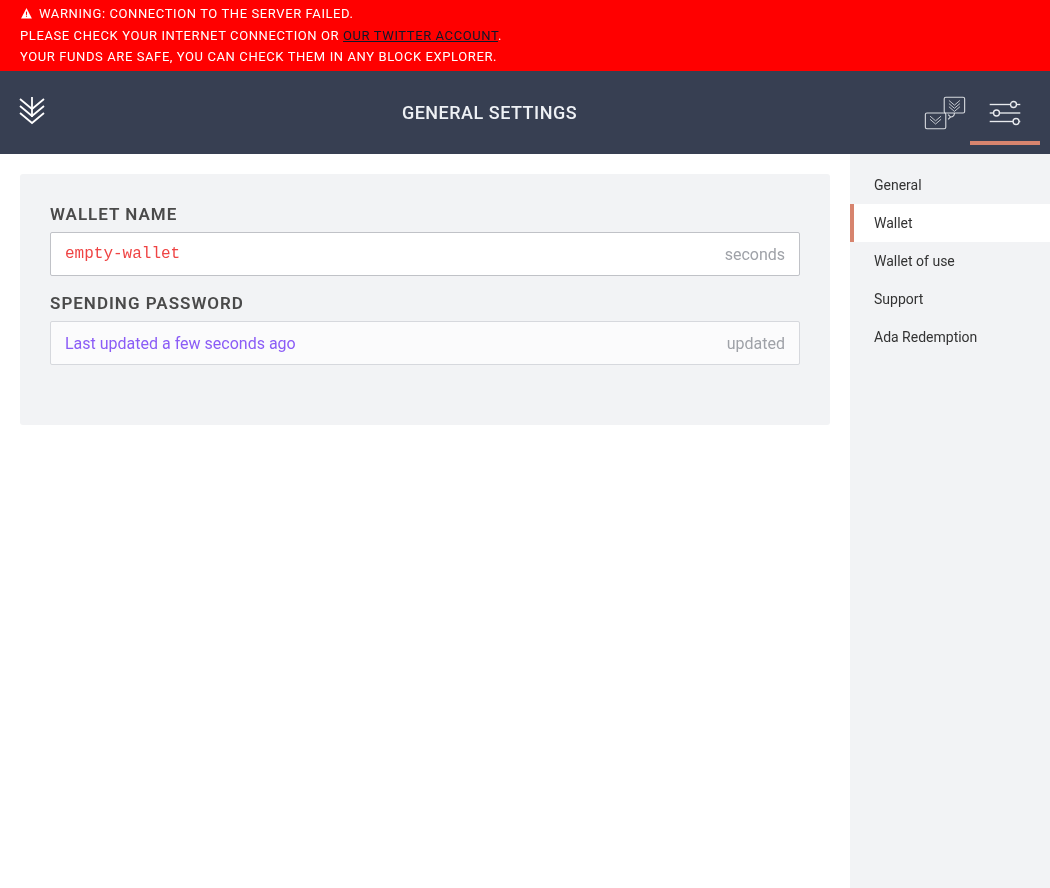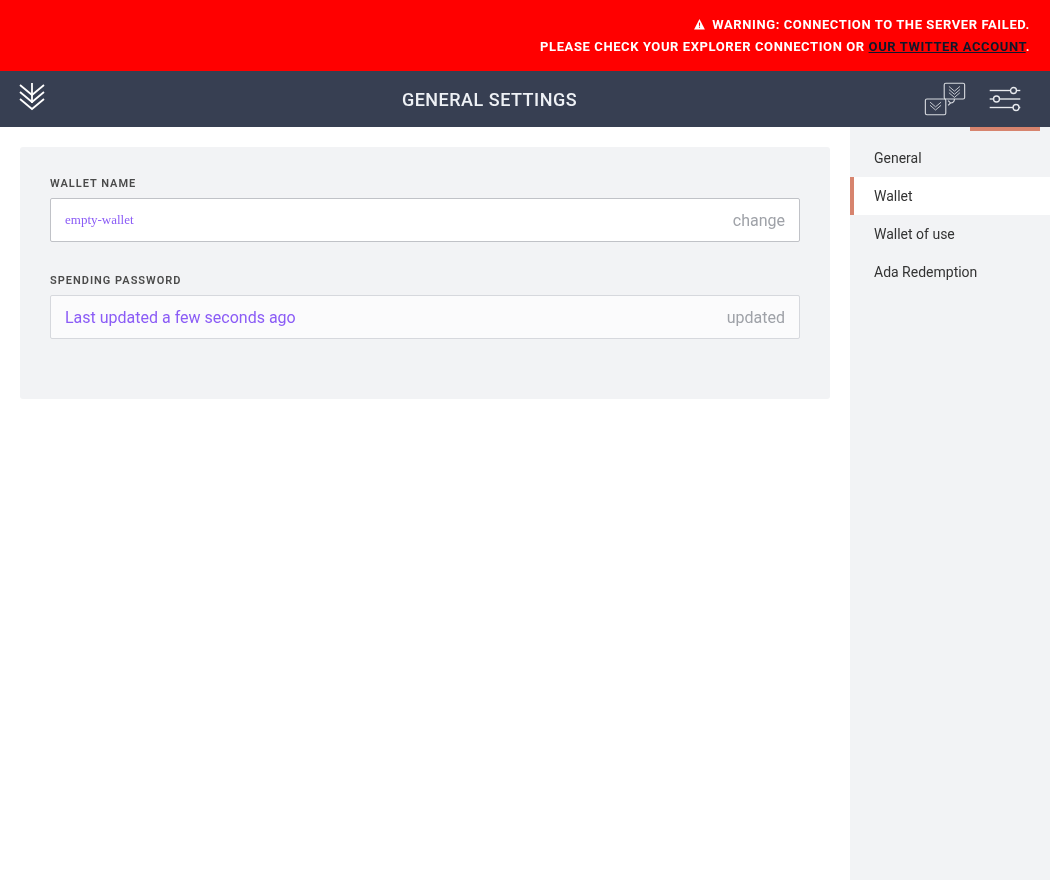--- a/index.html
+++ b/index.html
@@ -9,38 +9,38 @@
       height: 888px;
       overflow: hidden;
       background: #ffffff;
     }
 
     
     .warning-banner {
       background: #ff0000;
       color: #ffffff;
       padding: 6px 20px;
-      text-align: right;
+      text-align: left;
       font-size: 13px;
-      font-weight: 700;
+      font-weight: 400;
       letter-spacing: 0.6px;
       line-height: 1.65;
       height: 71px;
       display: flex;
       flex-direction: column;
       justify-content: center;
     }
     .warning-banner .row { white-space: nowrap; }
     .warning-banner svg { vertical-align: -2px; margin-right: 6px; }
     .warning-banner a { color: #0f172a; text-decoration: underline; }
 
     
     .topbar {
       background: #373f52;
-      height: 56px;
+      height: 83px;
       display: flex;
       align-items: center;
       justify-content: space-between;
       color: #ffffff;
     }
     .topbar-left { width: 64px; display:flex; align-items:center; justify-content:center; }
     .topbar-title {
       flex: 1;
       text-align: center;
       font-size: 18px;
@@ -74,21 +74,21 @@
     .content {
       flex: 1;
       padding: 20px;
     }
     .card {
       background: #f2f3f5;
       border-radius: 3px;
       padding: 30px 30px 60px 30px;
     }
     .field-label {
-      font-size: 11px;
+      font-size: 17px;
       font-weight: 600;
       letter-spacing: 1px;
       color: #4a4a4a;
       margin-bottom: 8px;
     }
     .field-box {
       background: #fbfbfc;
       border: 1px solid #d6d8dd;
       border-radius: 2px;
       height: 44px;
@@ -98,38 +98,38 @@
       justify-content: space-between;
     }
     .field-box.editing {
       background: #ffffff;
       border-color: #c0c2c7;
     }
     .field-input {
       border: none;
       background: transparent;
       outline: none;
-      font-size: 13px;
-      color: #8b5cf6;
+      font-size: 16px;
+      color: #ef4444;
       flex: 1;
-      font-family: Liberation Serif, serif;
+      font-family: Liberation Mono, monospace;
     }
     .field-action {
       font-size: 16px;
       color: #9fa2a8;
       cursor: pointer;
       background: none;
       border: none;
       font-family: inherit;
     }
     .field-static {
       font-size: 16px;
       color: #8b5cf6;
     }
-    .field-group + .field-group { margin-top: 32px; }
+    .field-group + .field-group { margin-top: 17px; }
 
     
     .sidebar {
       width: 200px;
       background: #f2f3f5;
       padding-top: 12px;
     }
     .sidebar-item {
       padding: 11px 20px;
       font-size: 14px;
@@ -148,21 +148,24 @@
 
 <div class="warning-banner">
   <div class="row">
     <svg width="13" height="13" viewBox="0 0 24 24" fill="#ffffff">
       <path d="M12 2 L22 21 L2 21 Z"></path>
       <rect x="11" y="8.5" width="2" height="6" fill="#ff0000"></rect>
       <rect x="11" y="16" width="2" height="2" fill="#ff0000"></rect>
     </svg><span>WARNING: CONNECTION TO THE SERVER FAILED.</span>
   </div>
   <div class="row">
-    <span>PLEASE CHECK YOUR EXPLORER CONNECTION OR </span><a href="#">OUR TWITTER ACCOUNT</a><span>.</span>
+    <span>PLEASE CHECK YOUR INTERNET CONNECTION OR </span><a href="#">OUR TWITTER ACCOUNT</a><span>.</span>
+  </div>
+  <div class="row">
+    <span>YOUR FUNDS ARE SAFE, YOU CAN CHECK THEM IN ANY BLOCK EXPLORER.</span>
   </div>
 </div>
 
 <div class="topbar">
   <div class="topbar-left">
     <span>
       <svg width="28" height="32" viewBox="0 0 28 32" fill="none" stroke="#ffffff" stroke-width="1.8">
         <polyline points="2,4 14,14 26,4"></polyline>
         <polyline points="2,11 14,21 26,11"></polyline>
         <polyline points="2,18 14,28 26,18"></polyline>
@@ -200,34 +203,35 @@
 </div>
 
 <div class="main">
   <div class="content">
     <div class="card">
 
       <div class="field-group">
         <div class="field-label">WALLET NAME</div>
         <div class="field-box editing">
           <input class="field-input" type="text" value="empty-wallet" style="">
-          <button class="field-action">change</button>
+          <button class="field-action">seconds</button>
         </div>
       </div>
 
       <div class="field-group">
         <div class="field-label">SPENDING PASSWORD</div>
         <div class="field-box">
           <span class="field-static">Last updated a few seconds ago</span>
           <button class="field-action">updated</button>
         </div>
       </div>
 
     </div>
   </div>
 
   <div class="sidebar">
     <div class="sidebar-item">General</div>
     <div class="sidebar-item active">Wallet</div>
     <div class="sidebar-item">Wallet of use</div>
+    <div class="sidebar-item">Support</div>
     <div class="sidebar-item">Ada Redemption</div>
   </div>
 </div>
 
 </body></html>

